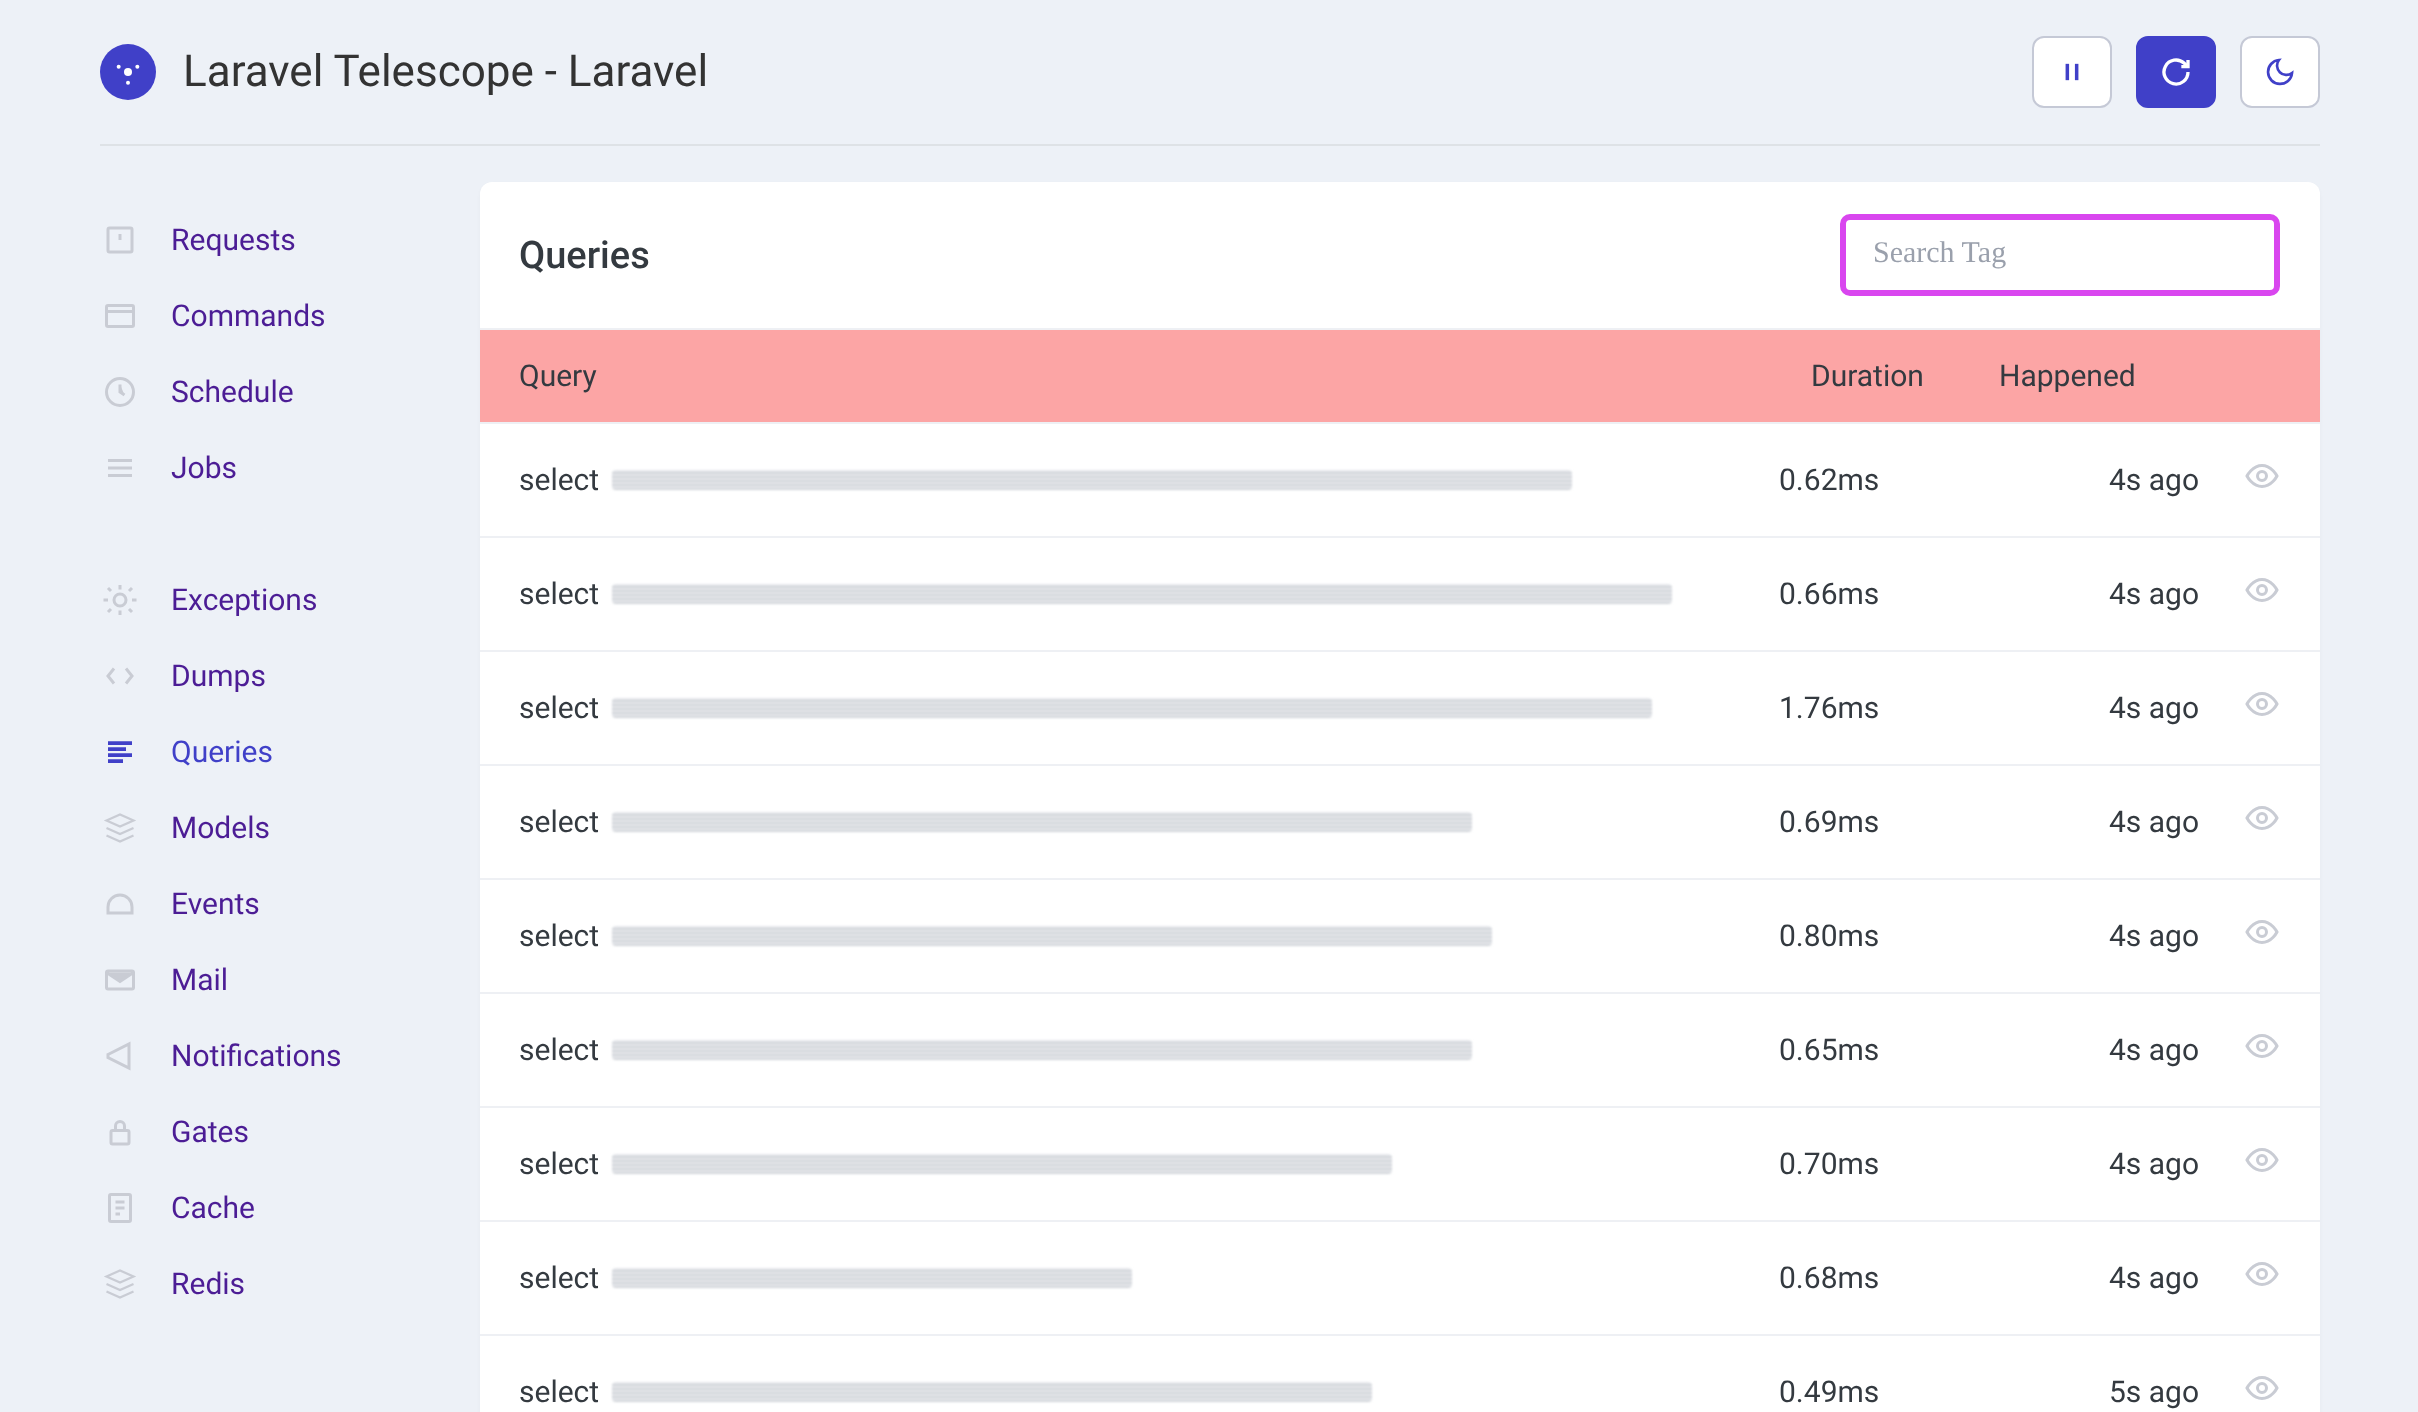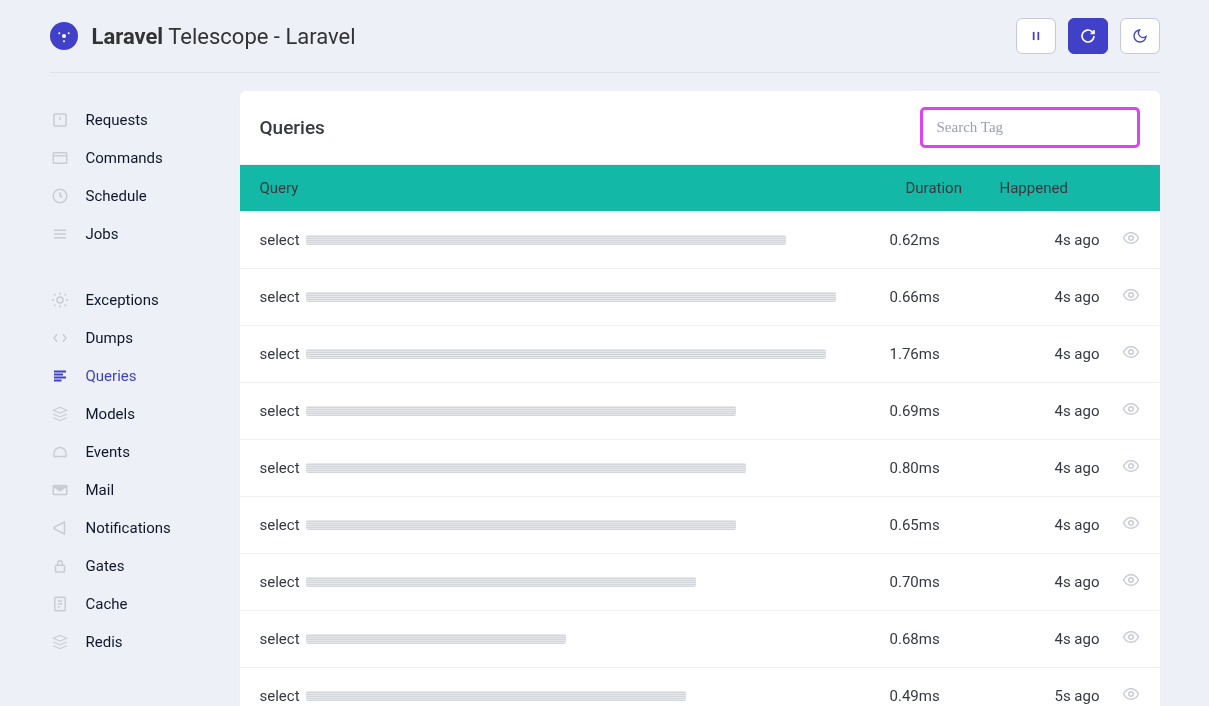--- a/index.html
+++ b/index.html
@@ -16,36 +16,36 @@
   justify-content: space-between;
   padding: 18px 0;
   border-bottom: 1px solid #dee2e6;
 }
 .brand { display: flex; align-items: center; gap: 14px; }
 .logo {
   width: 28px; height: 28px; border-radius: 50%;
   background: #4040c8; display: flex; align-items: center; justify-content: center;
 }
 .title { font-size: 22px; color: #333; font-weight: 400; }
-.title .bold { font-weight: 700; }
+.title .bold { font-weight: 400; }
 .header-actions { display: flex; gap: 12px; }
 .hbtn {
   width: 40px; height: 36px; border: 1px solid #c5c9d6; border-radius: 6px;
   background: #fff; display: flex; align-items: center; justify-content: center;
   cursor: pointer;
 }
 .hbtn.primary { background: #4040c8; border-color: #4040c8; }
 .hbtn svg { stroke: #4040c8; fill: none; }
 .hbtn.primary svg { stroke: #fff; }
 .layout { display: flex; gap: 0; padding-top: 18px; }
 .sidebar { width: 190px; flex-shrink: 0; padding-top: 10px; }
 .side-group { margin-bottom: 28px; }
 .side-item {
   display: flex; align-items: center; gap: 16px;
-  padding: 9px 0; color: #0f172a; cursor: pointer;
+  padding: 9px 0; color: #4c1d95; cursor: pointer;
   font-size: 15px;
 }
 .side-item .icon { width: 20px; height: 20px; display: flex; align-items: center; justify-content: center; }
 .side-item .icon svg { stroke: #c9ccd4; fill: #c9ccd4; }
 .side-item.active { color: #4040c8; }
 .side-item.active .icon svg { stroke: #4040c8; fill: #4040c8; }
 .main { flex: 1; }
 .card {
   background: #fff; border-radius: 6px; overflow: hidden;
   box-shadow: 0 1px 2px rgba(0,0,0,0.03);
@@ -54,21 +54,21 @@
   display: flex; align-items: center; justify-content: space-between;
   padding: 16px 20px;
 }
 .card-title { font-size: 19px; font-weight: 500; color: #343a40; }
 .search {
   border: 3px solid #d946ef; border-radius: 5px; padding: 9px 14px;
   font-size: 15px; width: 220px; outline: none; color: #343a40; font-family: Liberation Serif, serif;
 }
 .search::placeholder { color: #9aa0ac; }
 .thead {
-  display: flex; padding: 14px 20px; background: #14b8a6;
+  display: flex; padding: 14px 20px; background: #fca5a5;
   font-size: 15px; color: #343a40; border-top: 1px solid #eef0f4;
 }
 .col-query { flex: 1; }
 .col-duration { width: 94px; }
 .col-happened { width: 100px; }
 .col-eye { width: 40px; }
 .row {
   display: flex; align-items: center; padding: 17px 20px;
   border-top: 1px solid #eef0f4; font-size: 15px;
 }

